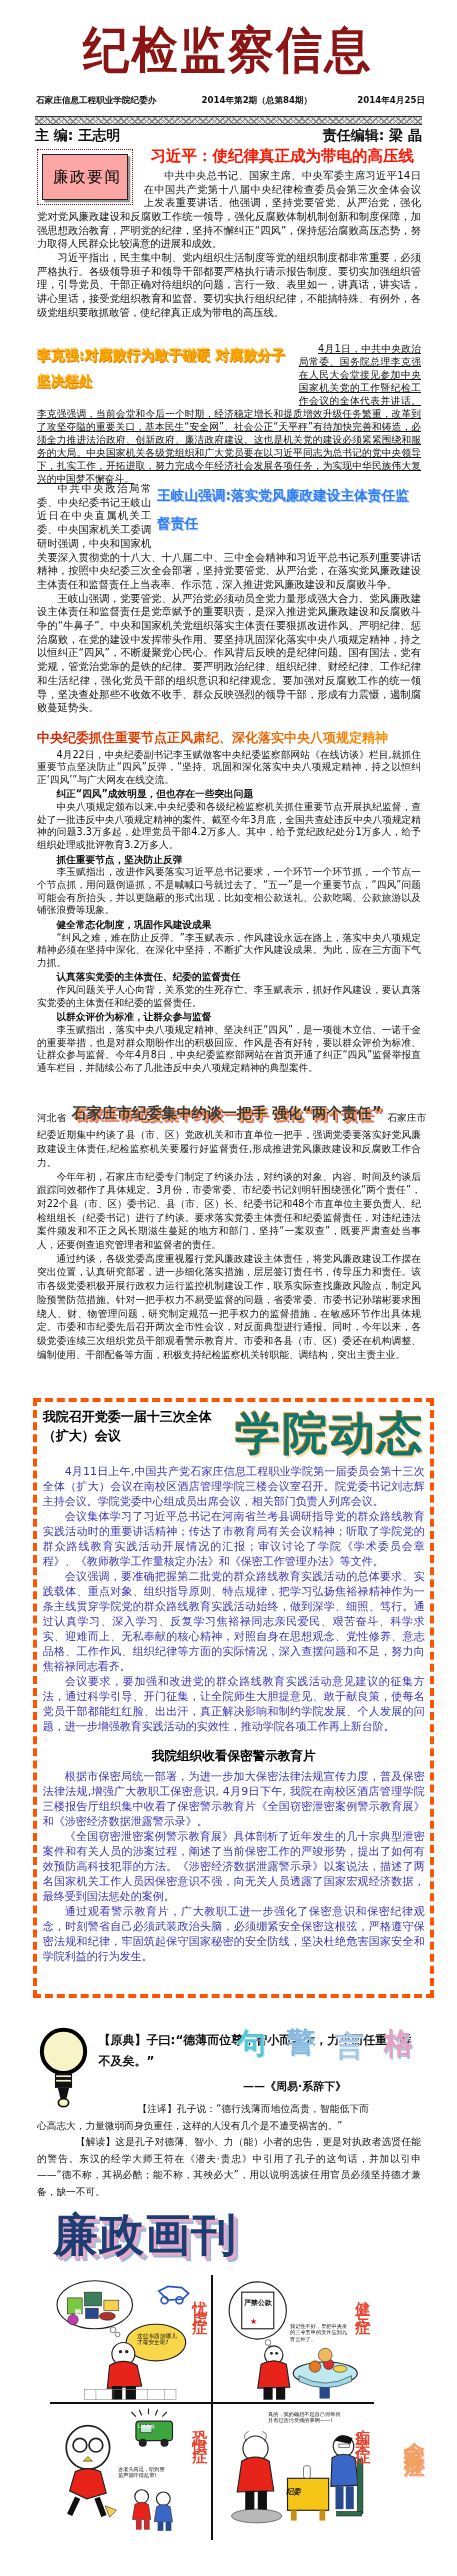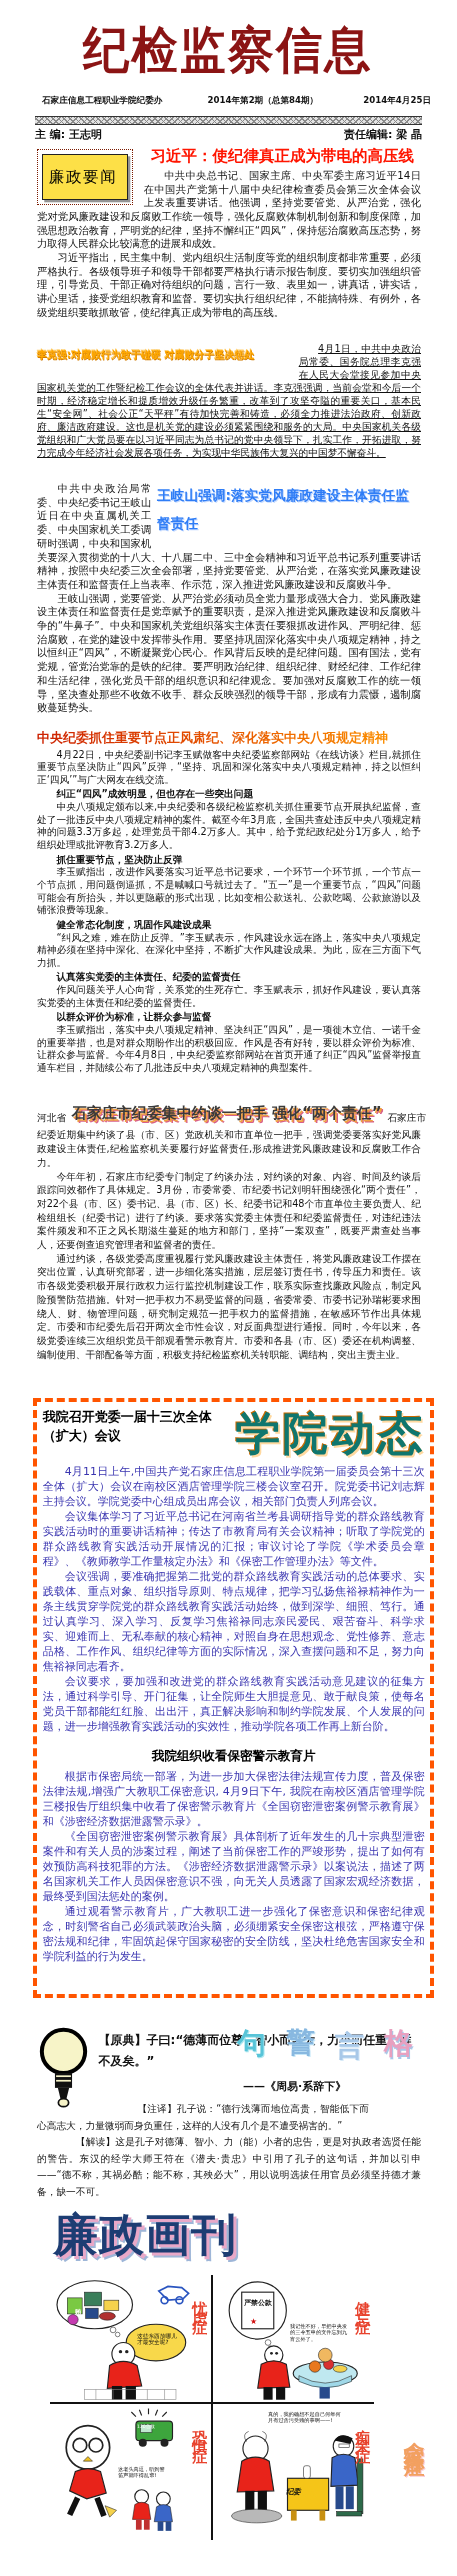--- a/index.html
+++ b/index.html
@@ -2,43 +2,43 @@
 <html style="font-size:9.2px"><head>
 <meta charset="utf-8">
 <style>
   html,body{margin:0;padding:0;background:#fff;}
   body{width:458px;font-family:"DejaVu Sans",sans-serif;color:#111;}
   .page{position:relative;width:458px;height:2576px;overflow:hidden;background:#fff;}
 
   
   .masthead{position:absolute;top:16px;left:0;width:456px;text-align:center;}
   .masthead-title{font-family:"DejaVu Serif",serif;font-weight:bold;font-size:46px;line-height:69px;color:#8b1414;letter-spacing:2.3px;transform:scaleY(1.08);}
-  .pubinfo{position:absolute;top:95px;left:42px;width:389px;display:flex;justify-content:space-between;font-size:8.6px;font-weight:bold;}
+  .pubinfo{position:absolute;top:95px;left:36px;width:389px;display:flex;justify-content:space-between;font-size:8.6px;font-weight:bold;}
   .stripe{position:absolute;top:116px;left:35px;width:387px;height:6.9px;border-top:1.1px solid #333;border-bottom:1.1px solid #333;background:
     repeating-linear-gradient(45deg,#8a8a8a 0 1.1px,transparent 1.1px 4px),
     repeating-linear-gradient(-45deg,#8a8a8a 0 1.1px,transparent 1.1px 4px),#e3e3e3;}
-  .editors{position:absolute;top:127px;left:35px;width:387px;display:flex;justify-content:space-between;font-size:11px;font-weight:bold;}
+  .editors{position:absolute;top:127px;left:35px;width:387px;display:flex;justify-content:space-between;font-size:14px;font-weight:bold;}
 
   
   .para{font-size:10.3px;line-height:13.7px;text-indent:2em;text-align:justify;margin:0;}
   .subhead{font-size:9.7px;line-height:13.7px;font-weight:bold;text-indent:2em;margin:0;}
 
   
   .badge-outer{float:left;border:1.7px dotted #7b1a00;background:#fff;padding:4px;margin:2.3px 10.3px 3.4px 0;}
-  .badge-inner{border:1.1px solid #222;box-shadow:2.3px 2.3px 0 rgba(60,60,60,.55);background:#fde047;padding:11.4px 5.7px;text-align:left;}
+  .badge-inner{border:1.1px solid #222;box-shadow:2.3px 2.3px 0 rgba(60,60,60,.55);background:#fca5a5;padding:11.4px 5.7px;text-align:right;}
   .badge-inner.yaowen{font-size:15.5px;letter-spacing:1.7px;color:#000;width:73px;}
   .badge-inner.xinxi{font-size:13.7px;letter-spacing:1.1px;color:#7b1a00;font-weight:bold;font-style:italic;font-family:"DejaVu Serif",serif;width:76px;padding:15px 4.6px;}
 
   
   .sec{position:absolute;left:37px;width:384px;}
   .sec-yaowen{top:147px;height:195px;}
   .title-xi{color:#ff1500;font-weight:bold;font-size:15.5px;line-height:19.5px;text-align:center;margin:0 0 2.3px 0;}
   .art2{top:342px;height:139px;}
   .art2 .para{font-size:9.7px;line-height:13px;text-decoration:underline;}
-  .title-li{float:left;width:256px;font-size:10px;line-height:26px;font-weight:bold;color:#ffa800;text-shadow:0.6px 0.6px 0 #cf7a00,-0.6px -0.6px 0 #ffd37a;margin:0 5.7px 1.1px 0;}
+  .title-li{float:left;width:256px;font-size:14px;line-height:26px;font-weight:bold;color:#ffa800;text-shadow:0.6px 0.6px 0 #cf7a00,-0.6px -0.6px 0 #ffd37a;margin:0 5.7px 1.1px 0;}
   .art3{top:482px;height:245px;}
   .title-wang{float:right;width:264px;font-size:13.7px;line-height:27.5px;font-weight:bold;color:#2f7df6;text-shadow:1.1px 1.1px 0 #c3d9ff;margin:0 0 2.3px 5.7px;text-align:left;}
   .sec-xinxi{top:728px;height:372px;}
   .sec-xinxi .para{font-size:9.7px;line-height:12.6px;}
   .sec-xinxi .subhead{font-size:9.7px;line-height:13.7px;margin-top:1.1px;}
   .title-grad{font-size:13px;line-height:19.5px;font-weight:bold;background:linear-gradient(90deg,#cc2000,#e85800,#ff9900);-webkit-background-clip:text;background-clip:text;color:transparent;margin:0 0 1.1px 0;}
   .sec-sjz{top:1102px;height:293px;}
   .sec-sjz .para{font-size:9.7px;line-height:13.7px;}
   .sjz-titlerow{display:flex;align-items:flex-end;gap:5.7px;margin-bottom:3.4px;}
   .sjz-pre,.sjz-post{font-size:9.7px;line-height:13.7px;white-space:nowrap;}

